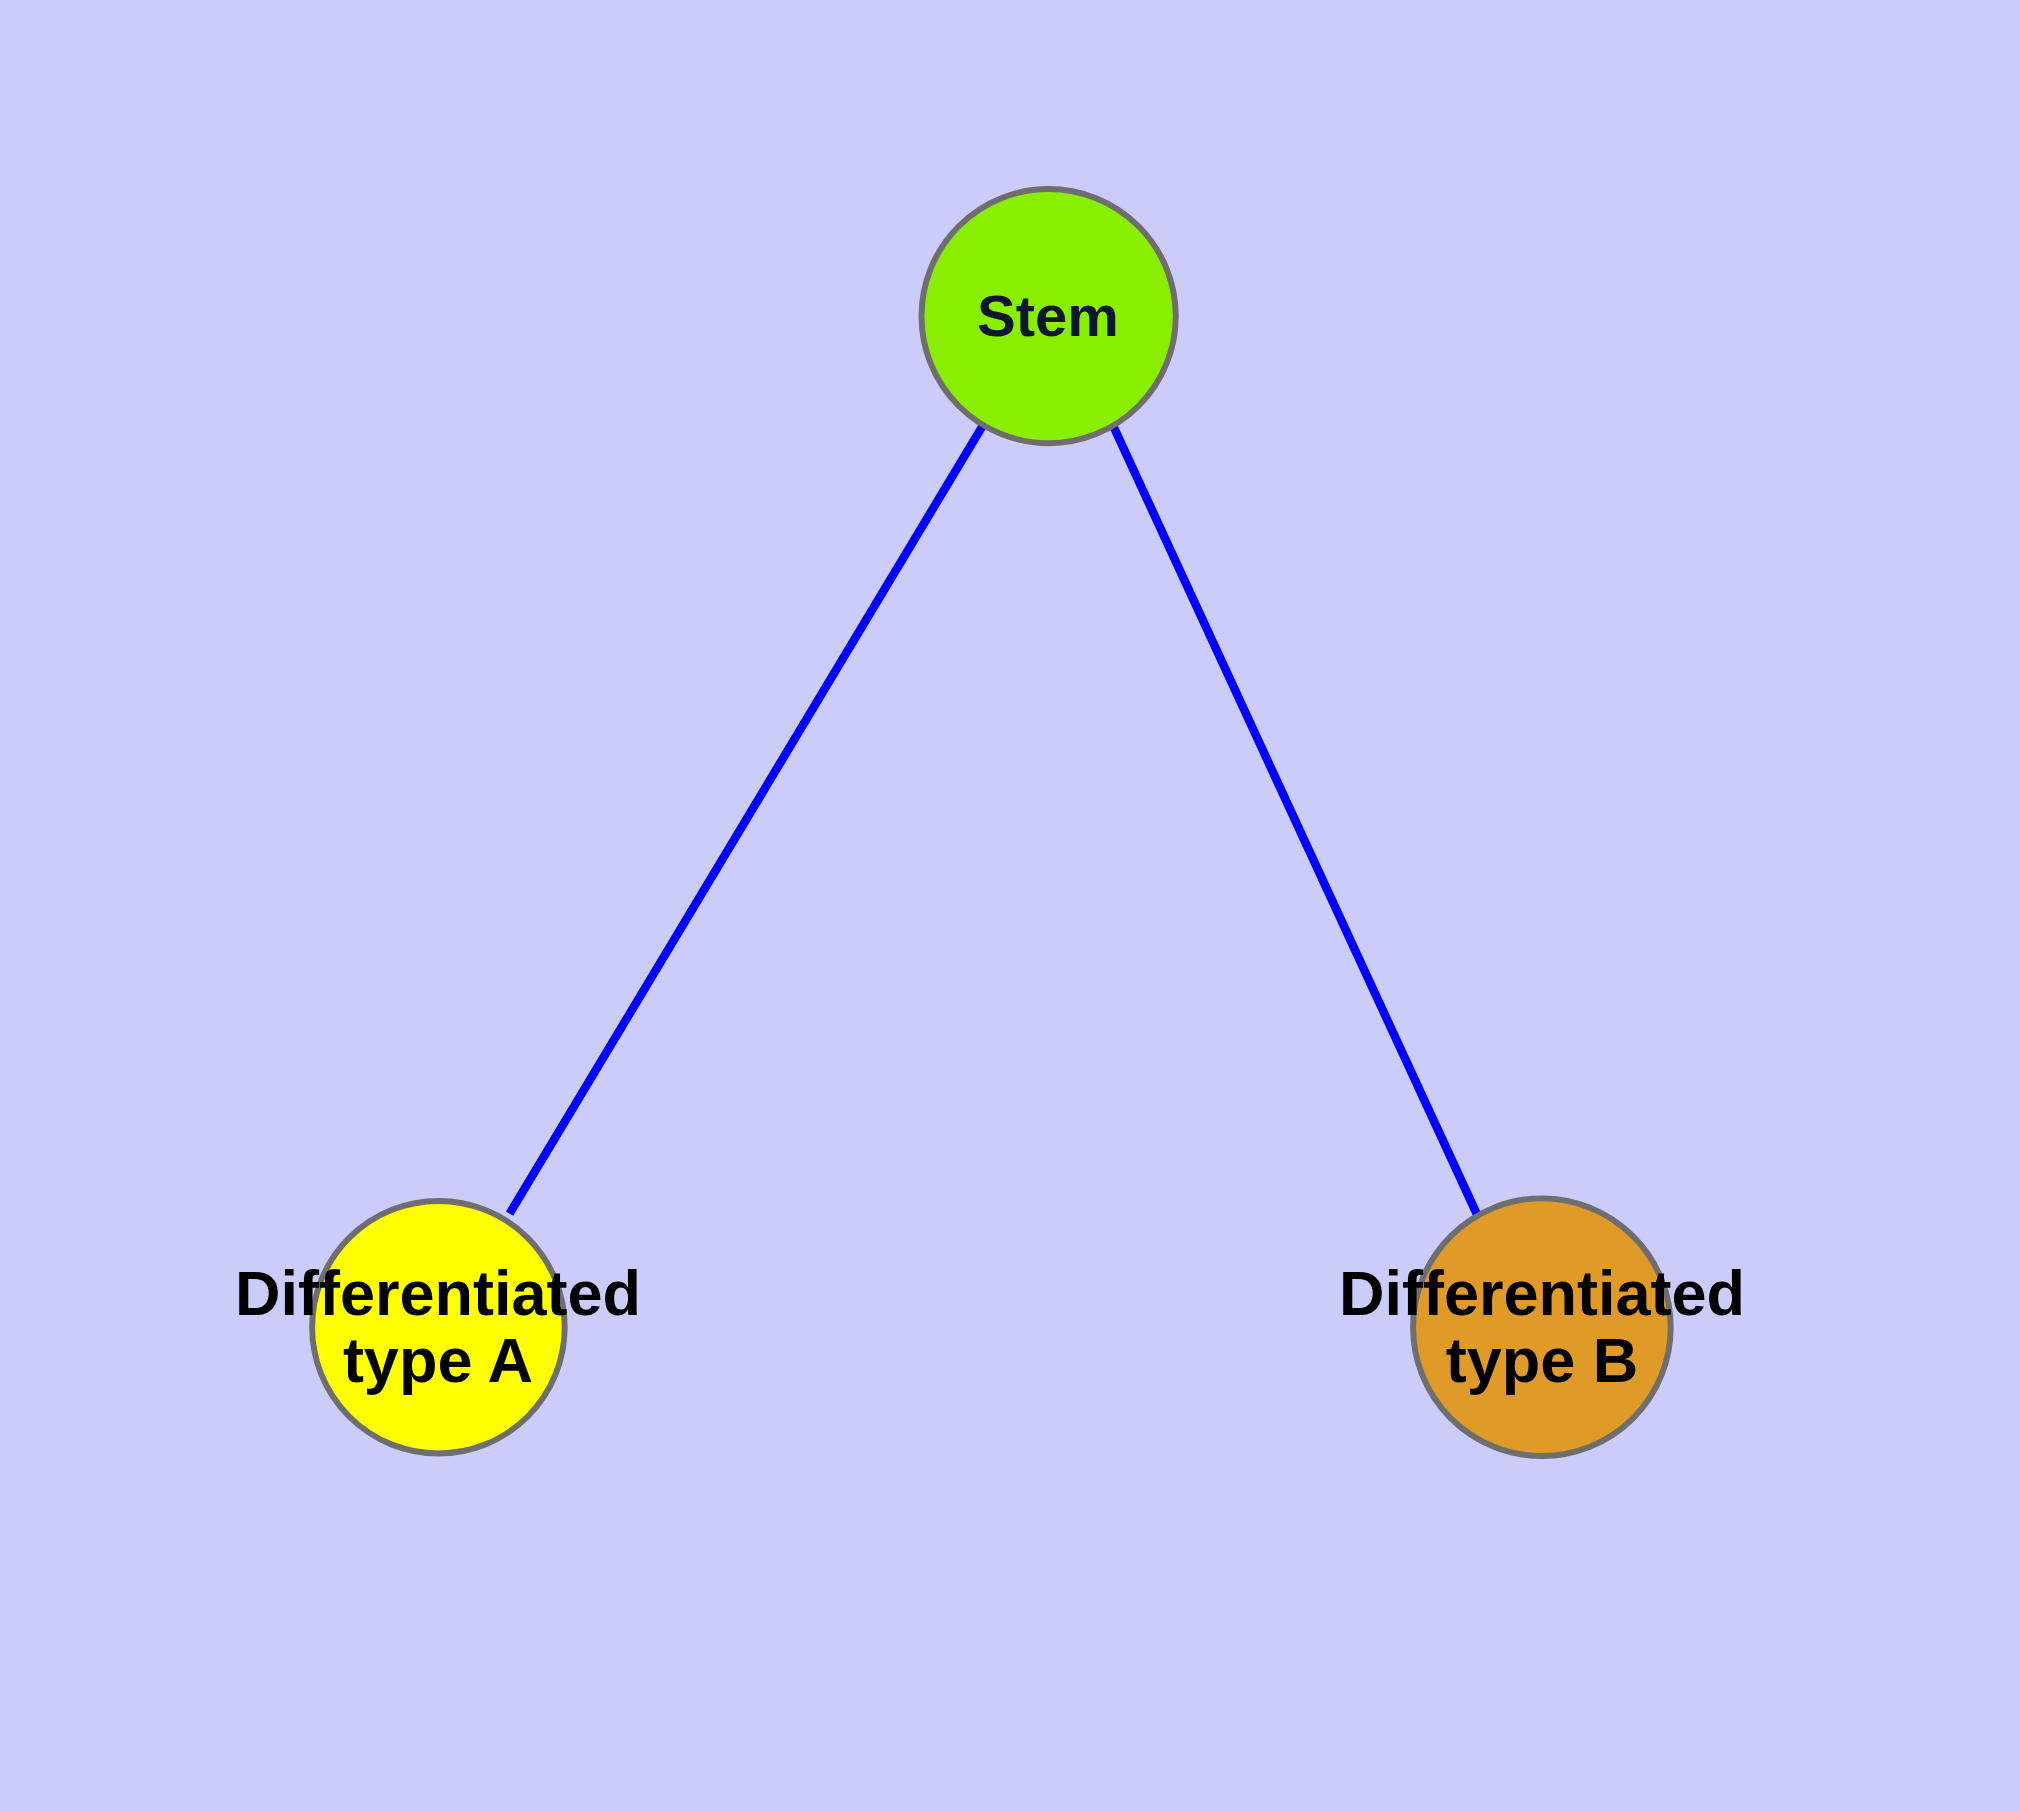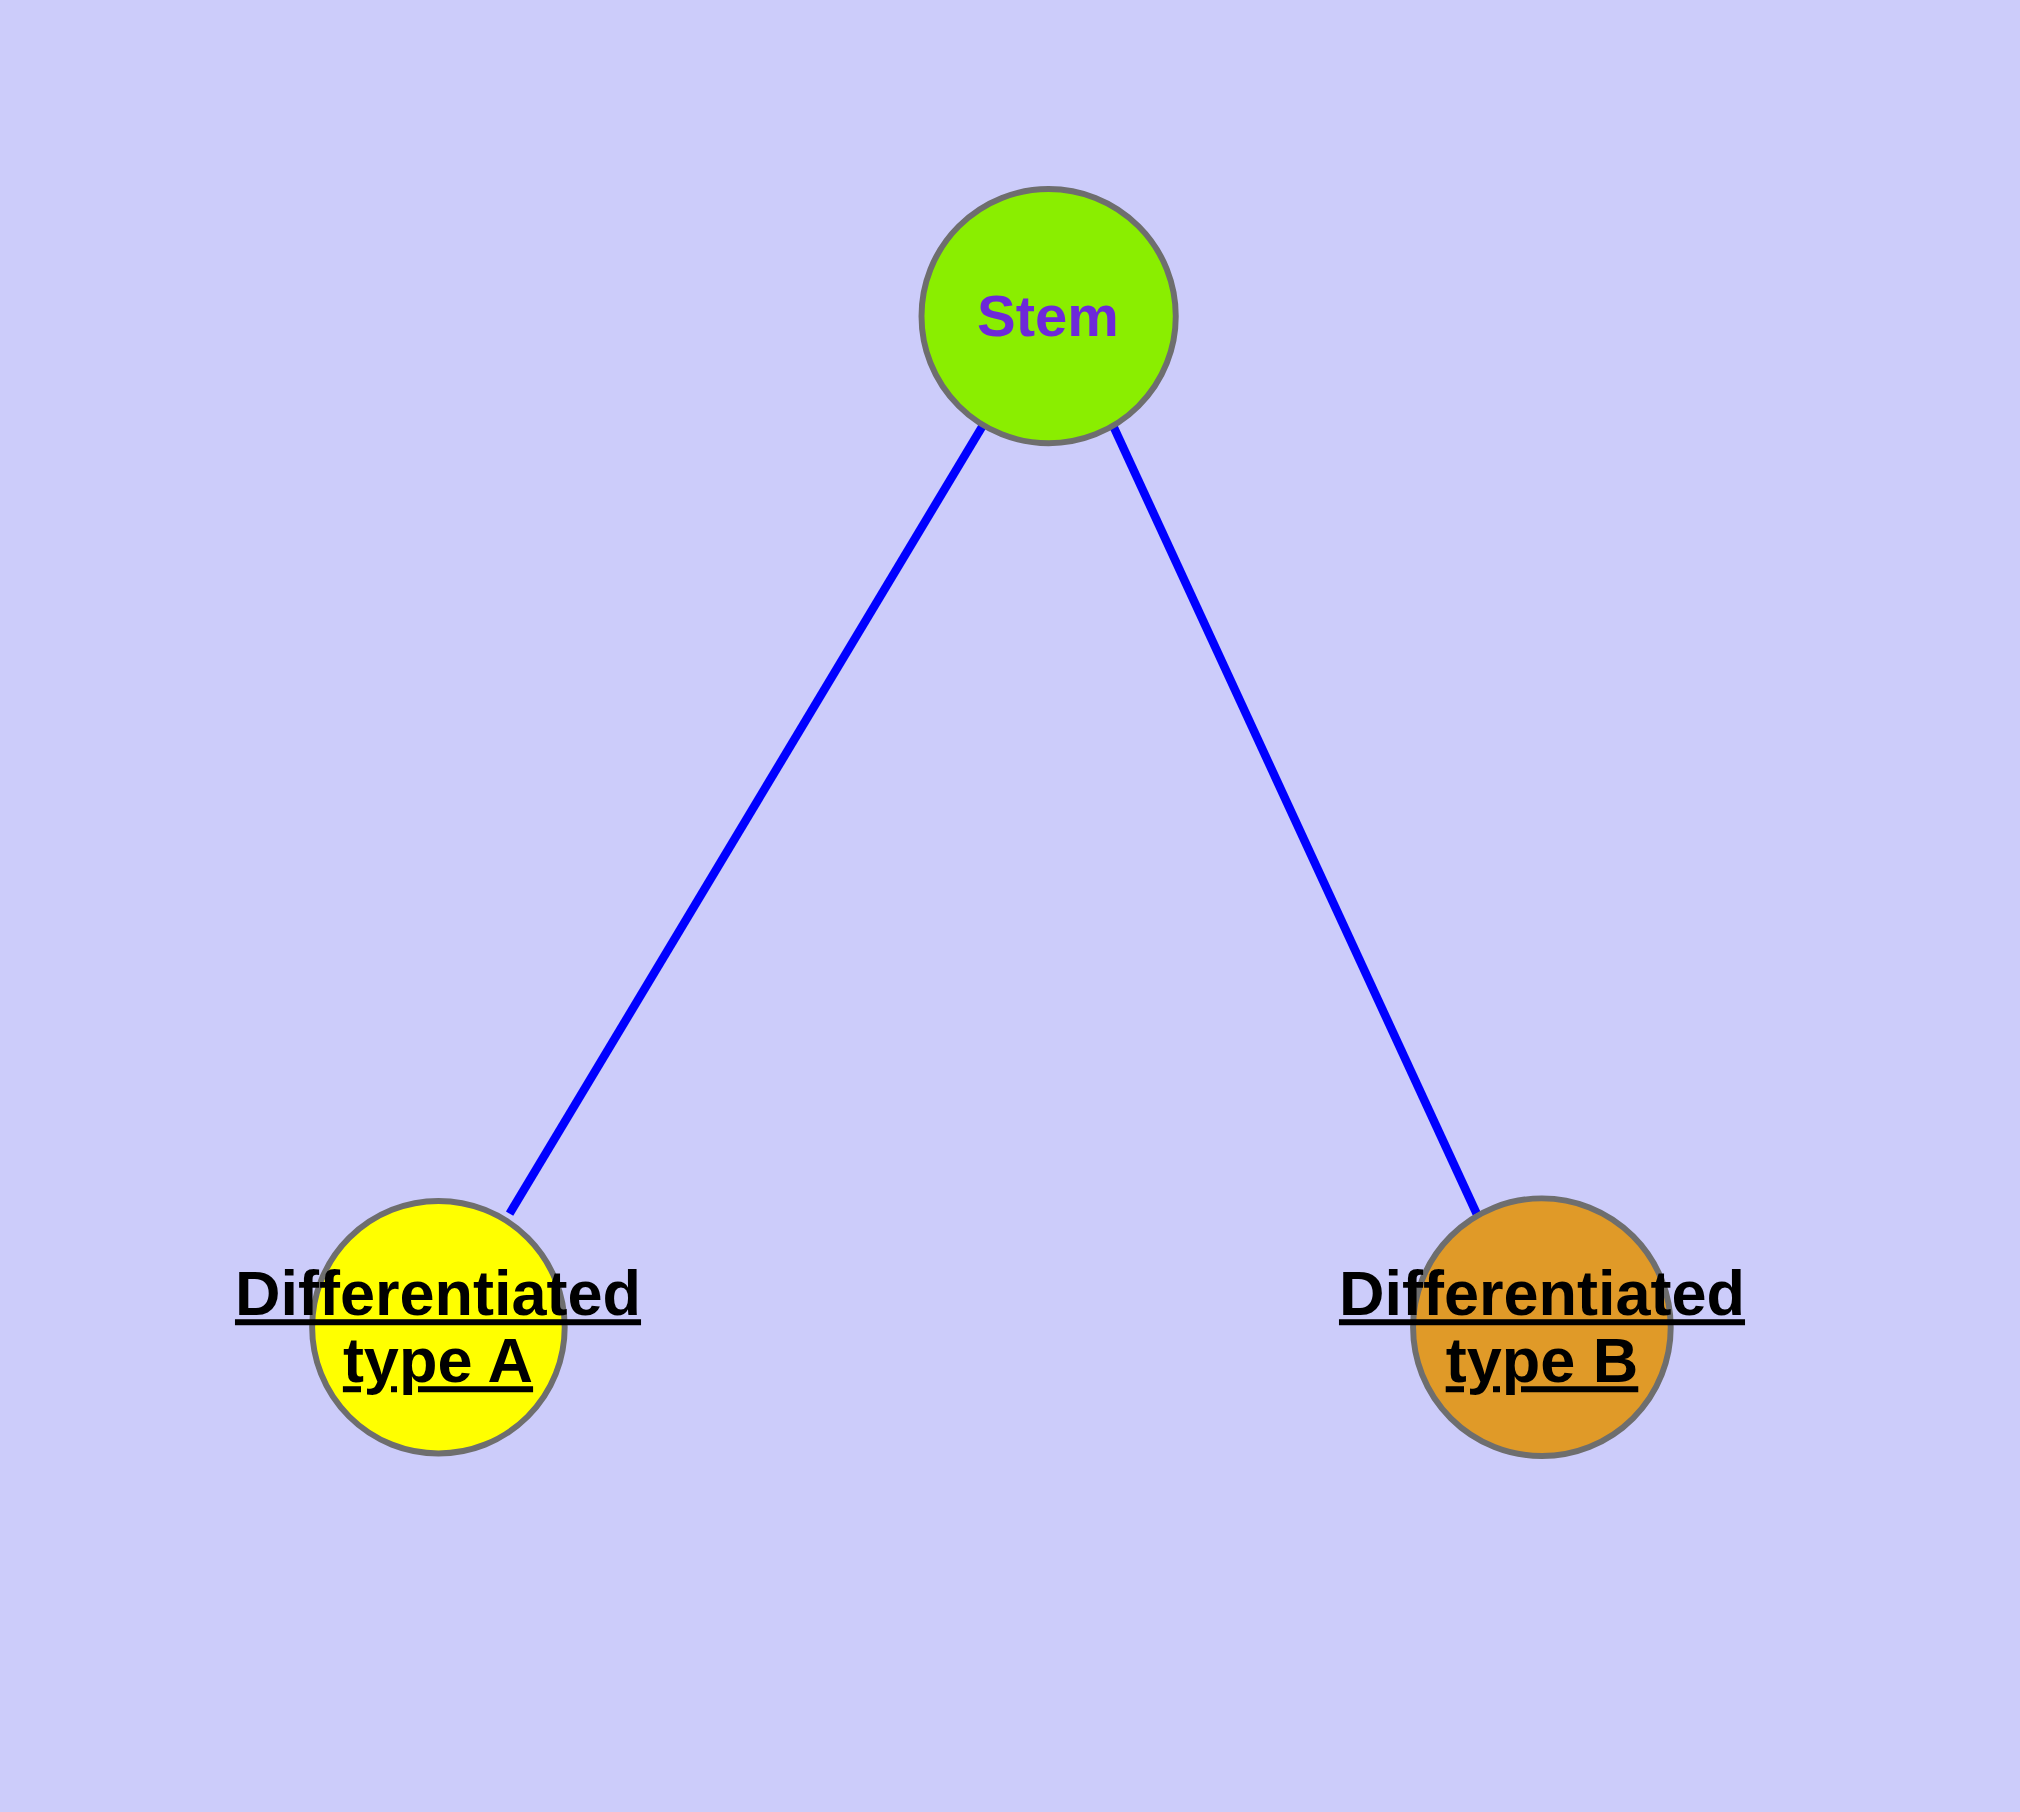--- a/index.html
+++ b/index.html
@@ -29,41 +29,41 @@
     text-align: center;
     font-family: "Liberation Sans", sans-serif;
     font-weight: bold;
     color: #000000;
     line-height: 1.06;
     white-space: pre;
     pointer-events: none;
     transform: translate(-50%, -50%);
   }
   .node-label.stem-size  { font-size: 58px; }
-  .node-label.leaf-size  { font-size: 63px; text-decoration: underline; }
+  .node-label.leaf-size  { font-size: 63px; }
 </style>
 </head>
 <body>
 
 <div id="canvas" style="width: 2021px; height: 1812px; background: rgb(204, 204, 250);">
 
   <svg id="graph-svg" viewBox="0 0 2384 2138" xmlns="http://www.w3.org/2000/svg">
     <g id="edge-layer">
         <line x1="1160" y1="501" x2="601" y2="1432" stroke="#0000ff" stroke-width="10"></line>
         <line x1="1312" y1="500" x2="1742" y2="1432" stroke="#0000ff" stroke-width="10"></line>
       </g>
     <g id="node-layer">
         <circle cx="1237" cy="373" r="150" fill="#8aee00" stroke="#6e6e6e" stroke-width="7"></circle>
         <circle cx="517" cy="1566" r="149" fill="#ffff00" stroke="#6e6e6e" stroke-width="7"></circle>
         <circle cx="1819" cy="1566" r="152" fill="#e09a28" stroke="#6e6e6e" stroke-width="7"></circle>
       </g>
   </svg>
 
   <div id="label-layer">
-      <div class="node-label stem-size" style="left: 1048px; top: 316px; font-size: 58px; color: #6d28d9;">Stem</div>
+      <div class="node-label stem-size" style="left: 1048px; top: 316px; font-size: 58px; color: #0f172a;">Stem</div>
       <div class="node-label leaf-size" style="left: 438px; top: 1327px; font-size: 63px; color: rgb(0, 0, 0);">Differentiated
 type A</div>
       <div class="node-label leaf-size" style="left: 1542px; top: 1327px; font-size: 63px; color: rgb(0, 0, 0);">Differentiated
 type B</div>
     </div>
 
 </div>
 
 
 </body></html>

